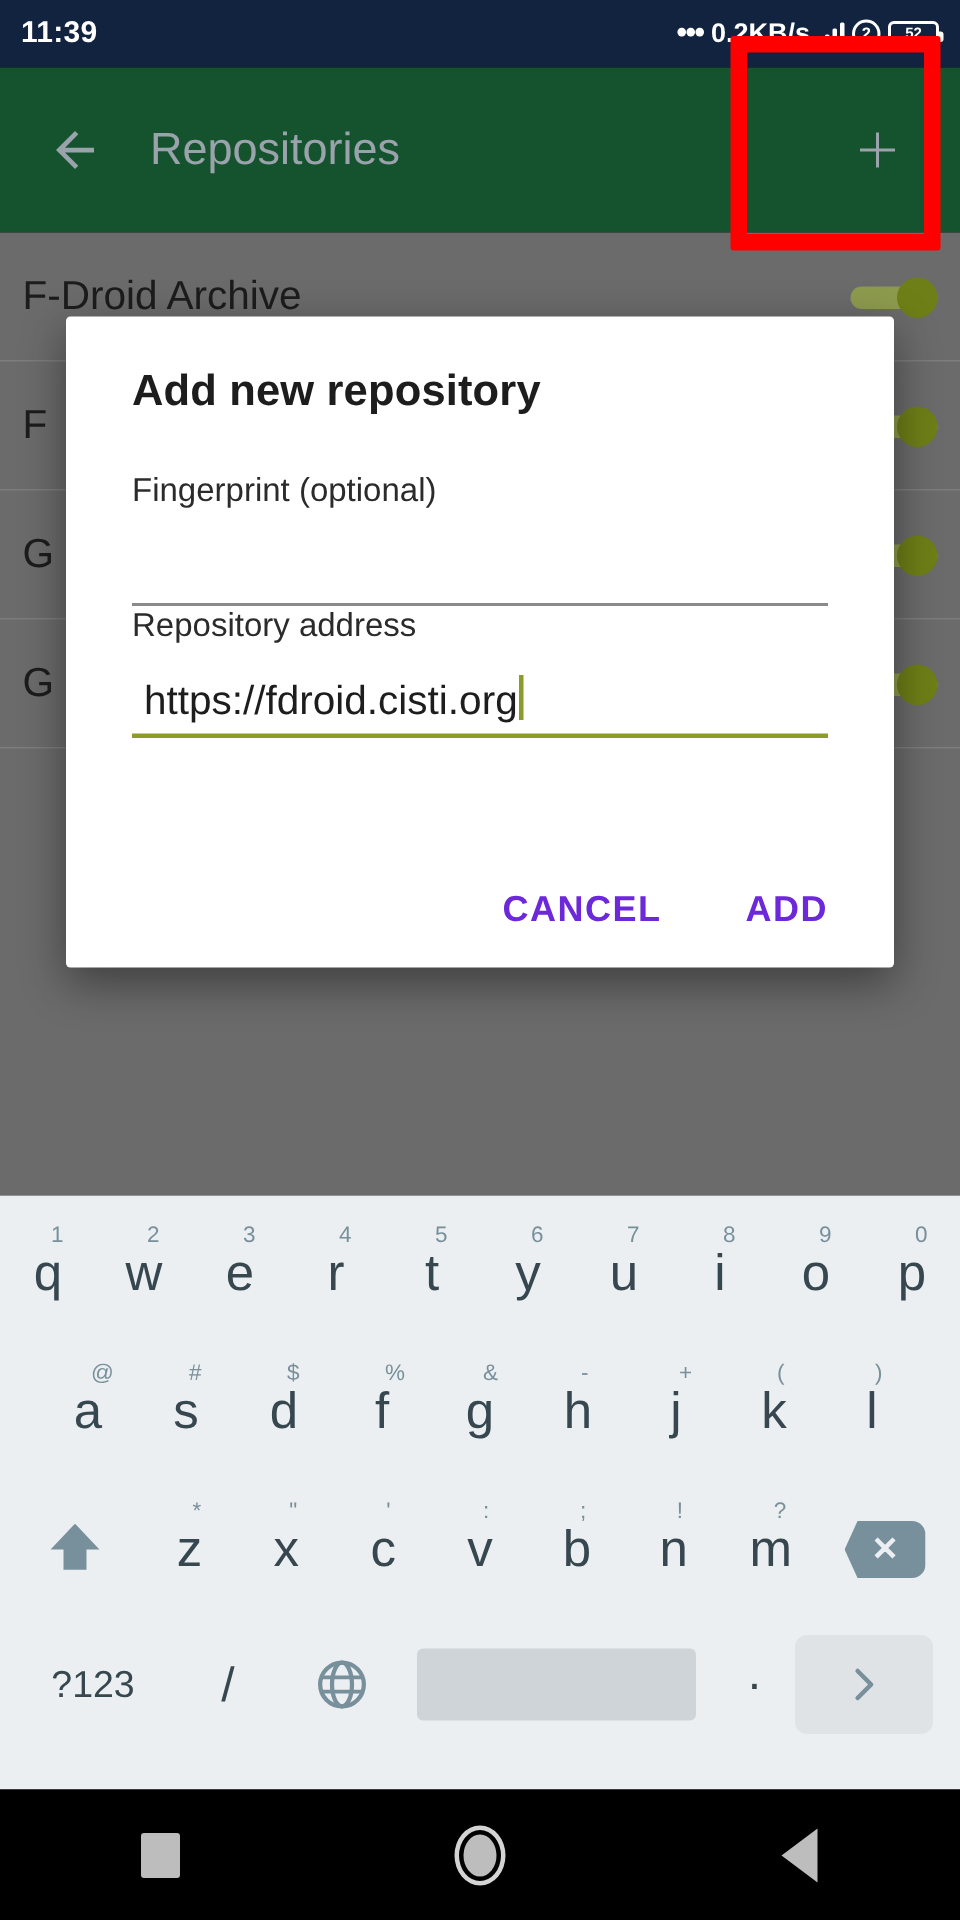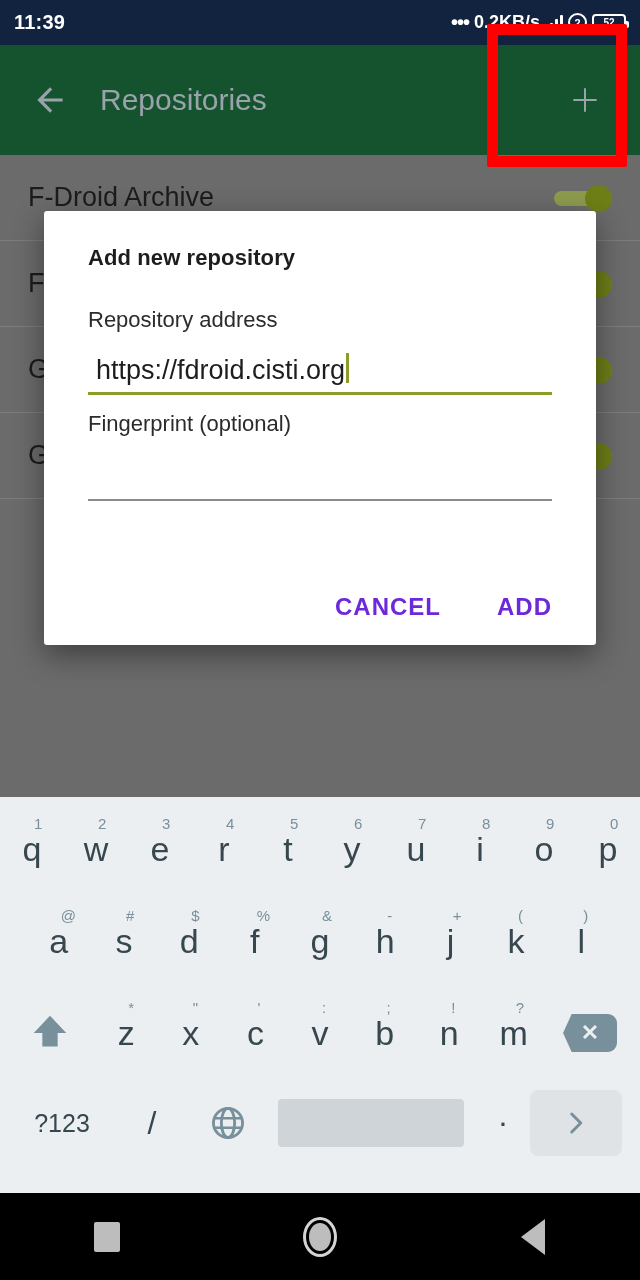--- a/index.html
+++ b/index.html
@@ -68,42 +68,42 @@
   
   .content-scrim {
     position:absolute; top:155px; left:0; width:640px; height:642px;
     background:#6b6b6b;
   }
   .repo-list { position:absolute; inset:0; }
   .repo-row {
     position:relative; height:86px;
     border-bottom:1px solid #7d7d7d;
     display:flex; align-items:center; justify-content:space-between;
-    padding:0 28px;
+    padding:0 15px;
   }
   .repo-name { font-size:27px; color:#1c1c1c; white-space:nowrap; }
   .repo-toggle { position:relative; width:58px; height:26px; }
   .repo-toggle .track {
     position:absolute; top:6px; left:0; width:58px; height:15px;
     background:#8d9b4e; border-radius:8px;
   }
   .repo-toggle .thumb {
     position:absolute; top:0; right:0; width:27px; height:27px;
     border-radius:50%; background:#6e7f17;
   }
 
   
   .dialog {
     position:absolute; left:44px; top:211px; width:552px; height:434px;
     background:#ffffff; border-radius:3px;
     box-shadow:0 10px 30px rgba(0,0,0,.42);
     padding:34px 44px 0 44px;
   }
   .dialog-title {
-    font-size:22px; font-weight:bold; color:#1d1d1d;
+    font-size:29px; font-weight:bold; color:#1d1d1d;
     margin-bottom:36px; letter-spacing:.1px;
   }
   .field-label { font-size:22px; color:#2b2b2b; }
   .field-wrap { position:relative; }
   .field-input-row {
     margin-top:16px; padding-left:8px;
     display:flex; align-items:baseline;
   }
   .field-value { font-size:27px; color:#1d1d1d; white-space:nowrap; }
   .caret {
@@ -277,35 +277,35 @@
             <i class="track"></i>
             <i class="thumb"></i>
           </span>
       </div>
     </div>
   </div>
 
   <div class="dialog">
     <div class="dialog-title">Add new repository</div>
 
+    <div class="field-wrap field2">
+      <div class="field-label">Fingerprint (optional)</div>
+      <div class="field2-space">
+        <span class="field-value"></span>
+      </div>
+      <div class="underline-idle"></div>
+    </div>
+
     <div class="field-wrap">
       <div class="field-label">Repository address</div>
       <div class="field-input-row">
         <span class="field-value">https://fdroid.cisti.org</span>
         <span class="caret"></span>
       </div>
       <div class="underline-active"></div>
-    </div>
-
-    <div class="field-wrap field2">
-      <div class="field-label">Fingerprint (optional)</div>
-      <div class="field2-space">
-        <span class="field-value"></span>
-      </div>
-      <div class="underline-idle"></div>
     </div>
 
     <div class="dialog-actions">
       <button class="dlg-btn">CANCEL</button>
       <button class="dlg-btn">ADD</button>
     </div>
   </div>
 
   <div class="annotation-box"></div>
 

